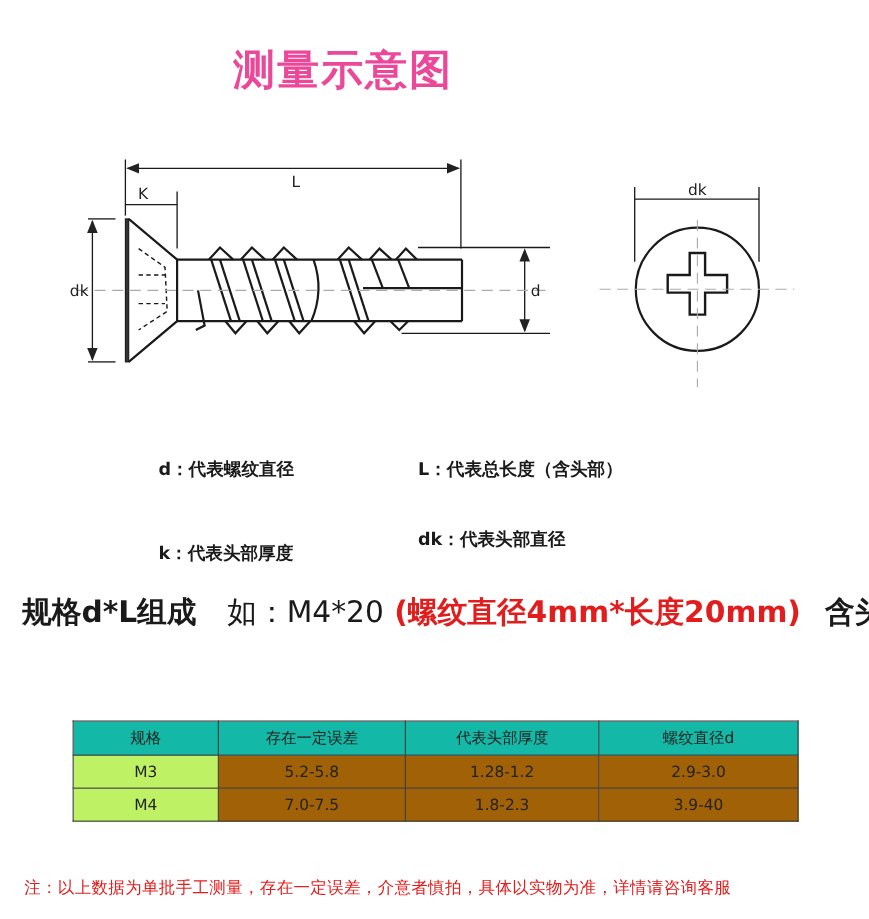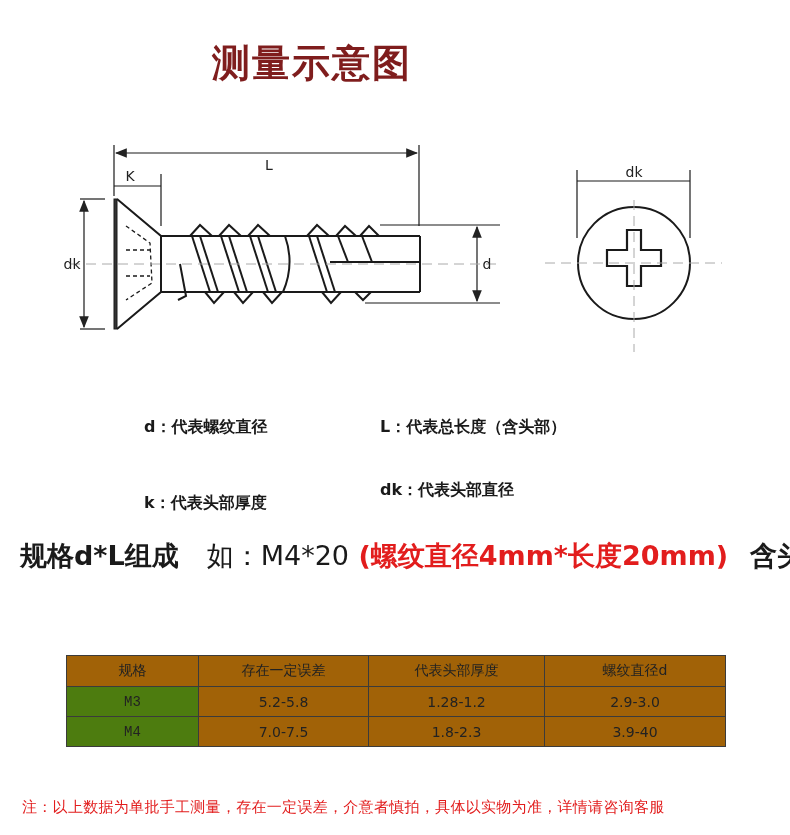--- a/index.html
+++ b/index.html
@@ -1,31 +1,31 @@
 <!DOCTYPE html>
 <html><head>
 <meta charset="utf-8">
 <style>
   html, body { margin: 0; padding: 0; background: #ffffff; }
   body { width: 790px; height: 835px; position: relative; overflow: hidden;
          font-family: "DejaVu Sans", "Liberation Sans", sans-serif; color: #1a1a1a; }
   .title { position: absolute; top: 38px; left: 0; width: 624px; text-align: center;
-           font-size: 38px; font-weight: bold; letter-spacing: 2px; color: #7f1d1d; }
+           font-size: 38px; font-weight: bold; letter-spacing: 2px; color: #ec4899; }
   .diagram { position: absolute; left: 0; top: 0; }
   .legend { position: absolute; font-size: 16px; font-weight: bold; color: #1a1a1a; white-space: nowrap; }
   .spec { position: absolute; top: 538px; left: 20px; font-size: 27px; font-weight: bold; white-space: nowrap; }
   .spec .red { color: #e21d1d; }
   .spec .gap { display: inline-block; width: 28px; }
   .spec .gap2 { display: inline-block; width: 22px; }
   table.sizes { position: absolute; left: 66px; top: 655px; border-collapse: collapse;
                 font-family: "DejaVu Sans", sans-serif; font-size: 14px; color: #222; }
   table.sizes td, table.sizes th { border: 1.5px solid #3b3b3b; text-align: center; font-weight: normal; padding: 0; }
-  table.sizes th { background: #a16207; height: 30px; }
+  table.sizes th { background: #14b8a6; height: 30px; }
   table.sizes td { height: 29px; background: #a16207; }
-  table.sizes td.rowlabel { background: #4d7c0f; font-family: Liberation Mono, monospace; }
+  table.sizes td.rowlabel { background: #bef264; }
   .note { position: absolute; top: 798px; left: 22px; font-size: 15px; color: #e21d1d; white-space: nowrap; letter-spacing: 0.3px; font-family: Liberation Serif, serif; }
   .lbl { font-family: "DejaVu Sans", sans-serif; font-size: 14px; fill: #222; }
 </style>
 </head>
 <body>
 
 <div class="title">测量示意图</div>
 
 <svg class="diagram" width="790" height="380">
   <defs>

